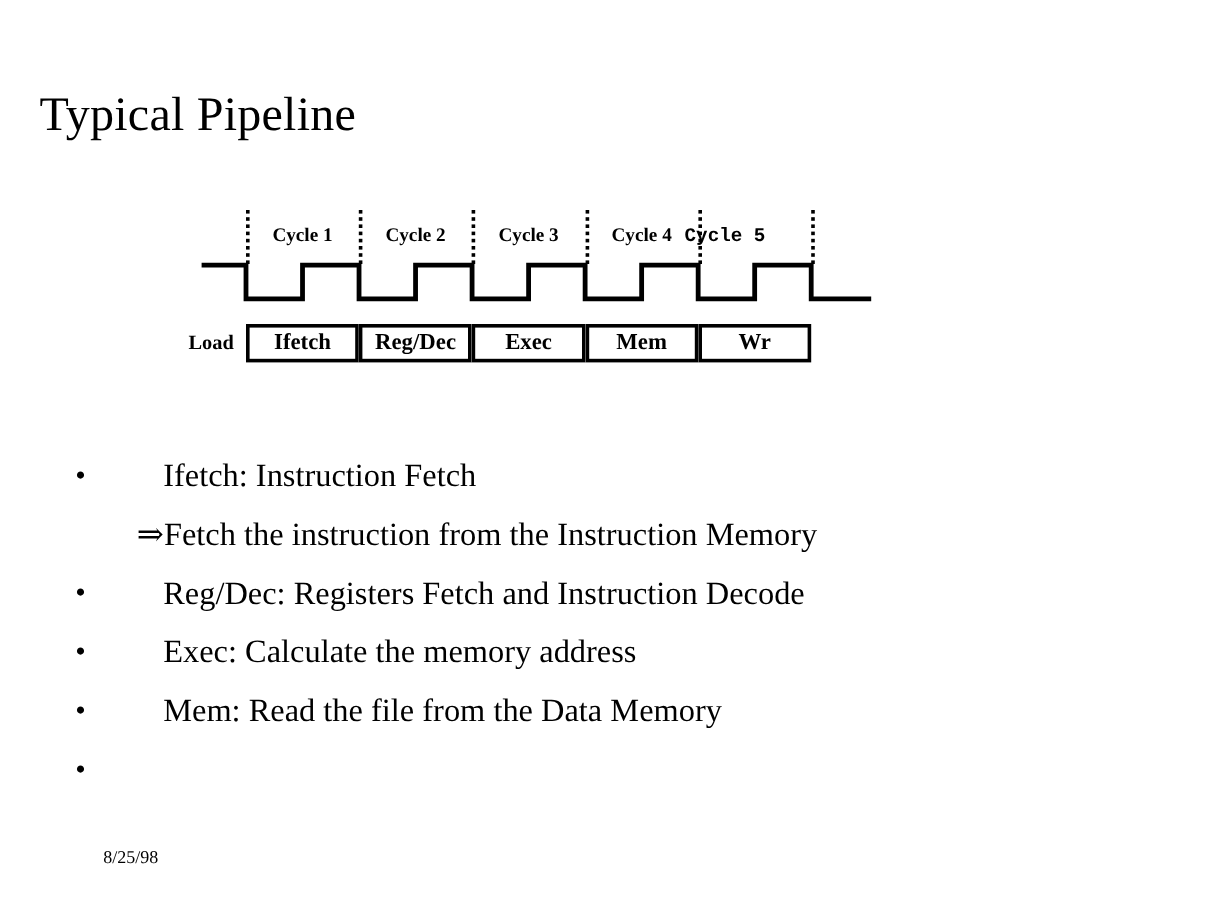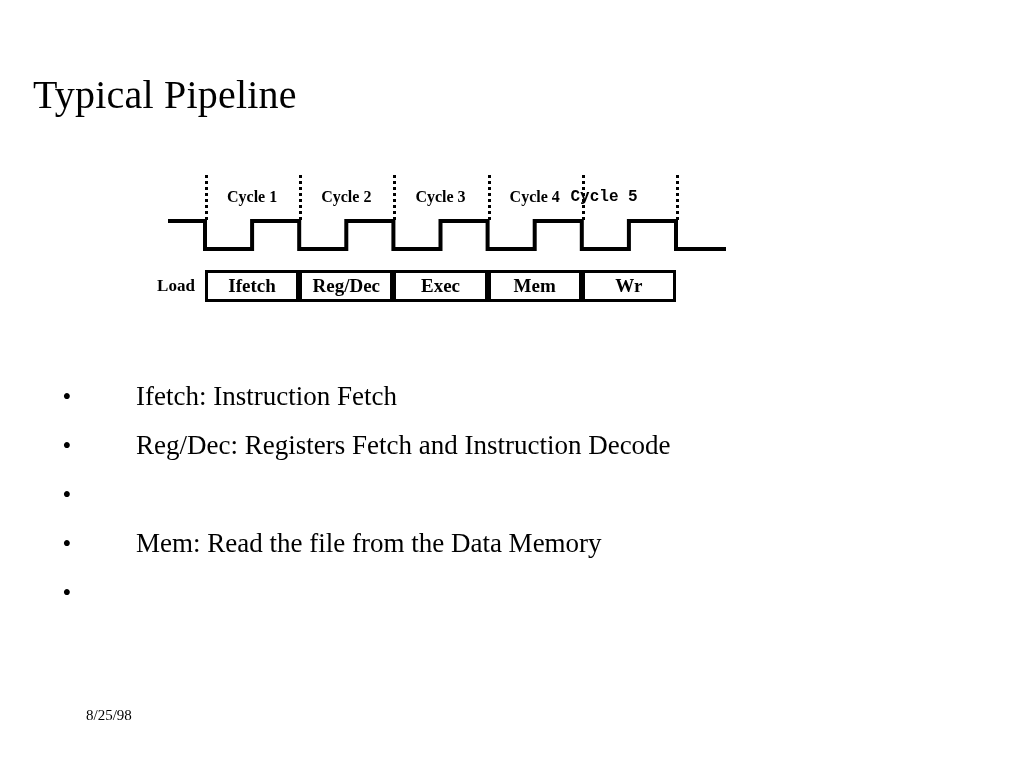--- a/index.html
+++ b/index.html
@@ -184,28 +184,32 @@
     <div class="stage-box" style="left: 431.8px; width: 94.2px;">Wr</div>
   </div>
 </div>
 
 <div id="bullet-list">
 
   <div class="bullet-row">
     <span class="bullet-mark">•</span>
     <span class="bullet-text">Ifetch: Instruction Fetch</span>
   </div>
+  <div class="subbullet-row">
+    <span class="subbullet-text">⇒Fetch the instruction from the Instruction Memory</span>
+  </div>
 
   <div class="bullet-row">
     <span class="bullet-mark">•</span>
     <span class="bullet-text">Reg/Dec: Registers Fetch  and Instruction Decode</span>
   </div>
 
   <div class="bullet-row">
     <span class="bullet-mark">•</span>
+    <span class="bullet-text">Exec: Calculate the memory address</span>
   </div>
 
   <div class="bullet-row">
     <span class="bullet-mark">•</span>
     <span class="bullet-text">Mem: Read the file from the Data Memory</span>
   </div>
 
   <div class="bullet-row">
     <span class="bullet-mark">•</span>
   </div>

